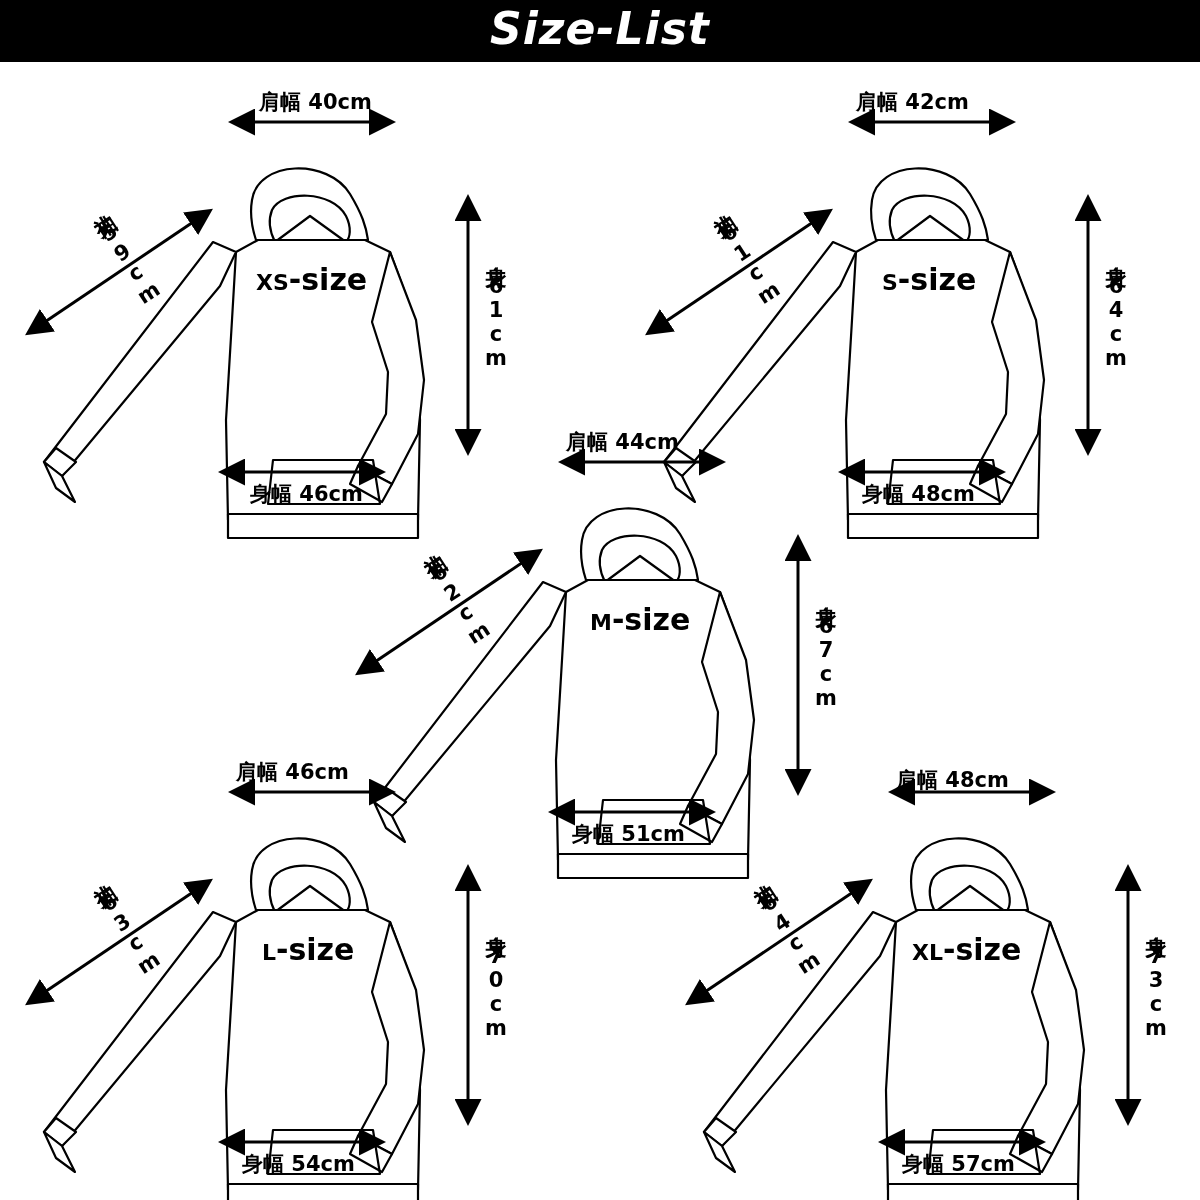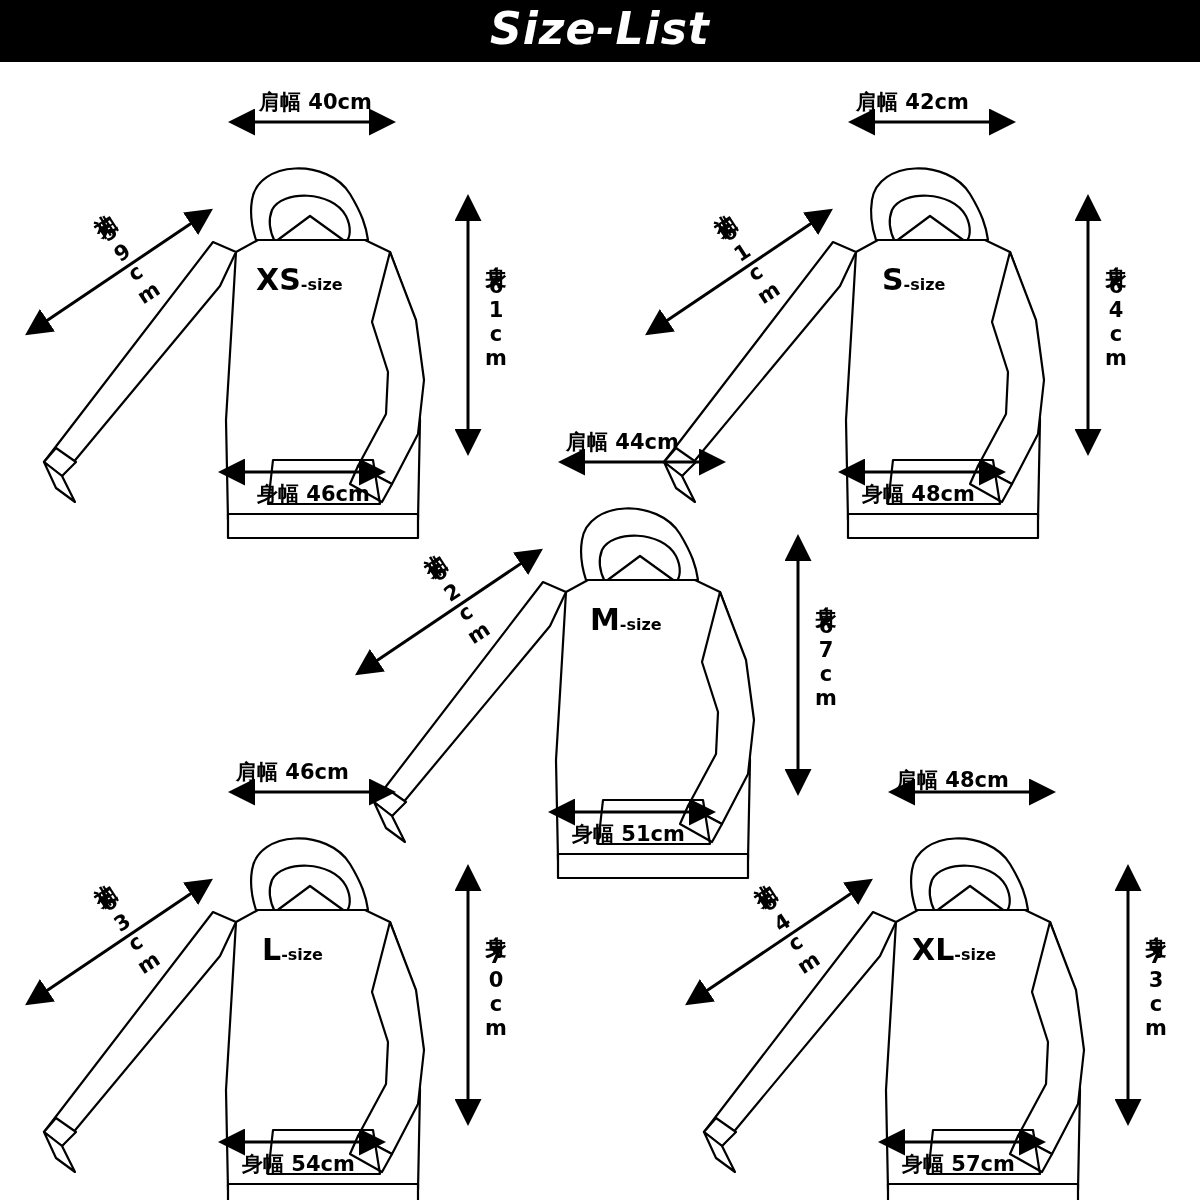--- a/index.html
+++ b/index.html
@@ -74,24 +74,24 @@
     transform-origin: left top;
   }
   .size-text {
     position: absolute;
     font-family: "DejaVu Sans", sans-serif;
     font-weight: bold;
     color: #000000;
     white-space: nowrap;
   }
   .size-text .big {
+    font-size: 22px;
+  }
+  .size-text .small {
     font-size: 30px;
-  }
-  .size-text .small {
-    font-size: 16px;
   }
 </style>
 </head>
 <body>
 
 <div id="page">
 
   <div class="banner">
     <div class="banner-title">Size-List</div>
   </div>
@@ -134,21 +134,21 @@
 
         <line x1="448" y1="110" x2="448" y2="360" marker-start="url(#ahXSs)" marker-end="url(#ahXS)"></line>
 
         <line x1="204" y1="382" x2="360" y2="382" marker-start="url(#ahXSs)" marker-end="url(#ahXS)"></line>
 
         <line x1="188" y1="122" x2="10" y2="242" marker-start="url(#ahXSs)" marker-end="url(#ahXS)"></line>
       </g>
     </svg>
     <div class="lbl" style="left:216px; top:-2px;margin-left:23px;">肩幅 40cm</div>
     <div class="lbl vert" style="left:462px; top:160px;">身丈 61cm</div>
-    <div class="lbl" style="left:237px; top:390px;">身幅 46cm</div>
+    <div class="lbl" style="left:230px; top:390px;">身幅 46cm</div>
     <div class="lbl vert diag" style="left:58px; top:120px; transform: rotate(-33deg);">袖丈 59cm</div>
     <div class="size-text" style="left:236px; top:172px;">
       <span class="big">XS</span><span class="small">-size</span>
     </div>
   </div>
 
   <div class="figure" style="left:640px; top:90px; width:500px; height:420px;">
     <svg width="500" height="420" viewBox="0 0 500 420">
       <g fill="#ffffff" stroke="#000000" stroke-width="2.2" stroke-linejoin="round">
         <path d="M232,110 C238,70 308,68 330,104 C342,124 346,136 348,150 L236,150 C232,138 230,122 232,110 Z"></path>

